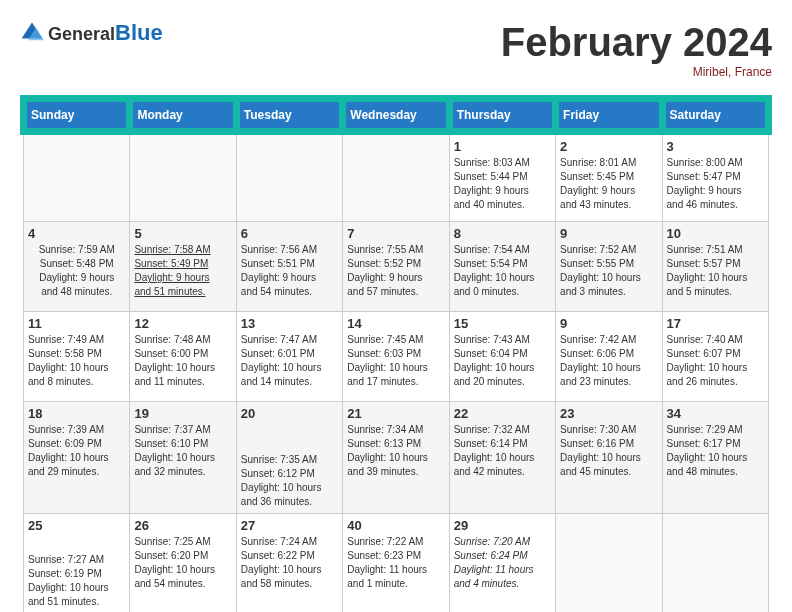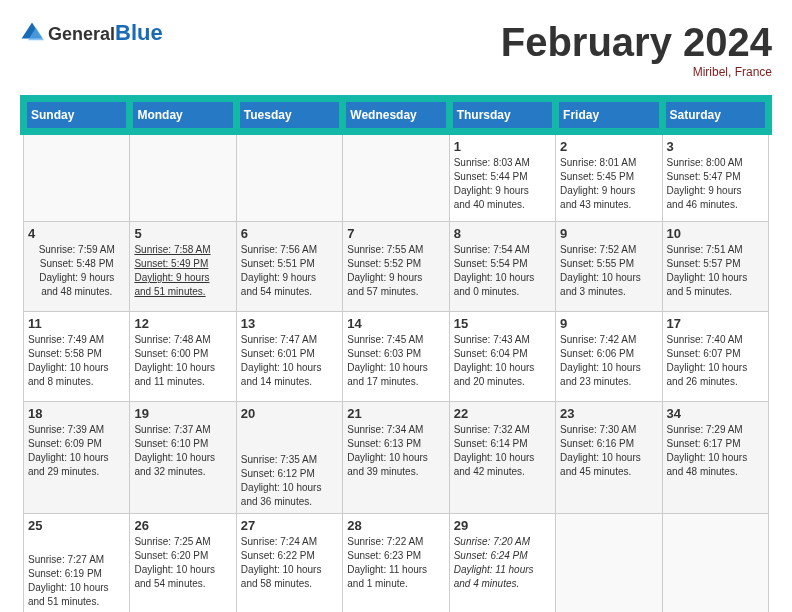--- a/index.html
+++ b/index.html
@@ -317,21 +317,21 @@
 and 54 minutes.</div>
         </td>
         <td>
           <div class="day-number">27</div>
           <div class="day-info" style="white-space: pre-line;">Sunrise: 7:24 AM
 Sunset: 6:22 PM
 Daylight: 10 hours
 and 58 minutes.</div>
         </td>
         <td>
-          <div class="day-number">28</div>
+          <div class="day-number">40</div>
           <div class="day-info" style="white-space: pre-line;">Sunrise: 7:22 AM
 Sunset: 6:23 PM
 Daylight: 11 hours
 and 1 minute.</div>
         </td>
         <td>
           <div class="day-number">29</div>
           <div class="day-info" style="white-space: pre-line; font-style: italic;">Sunrise: 7:20 AM
 Sunset: 6:24 PM
 Daylight: 11 hours

